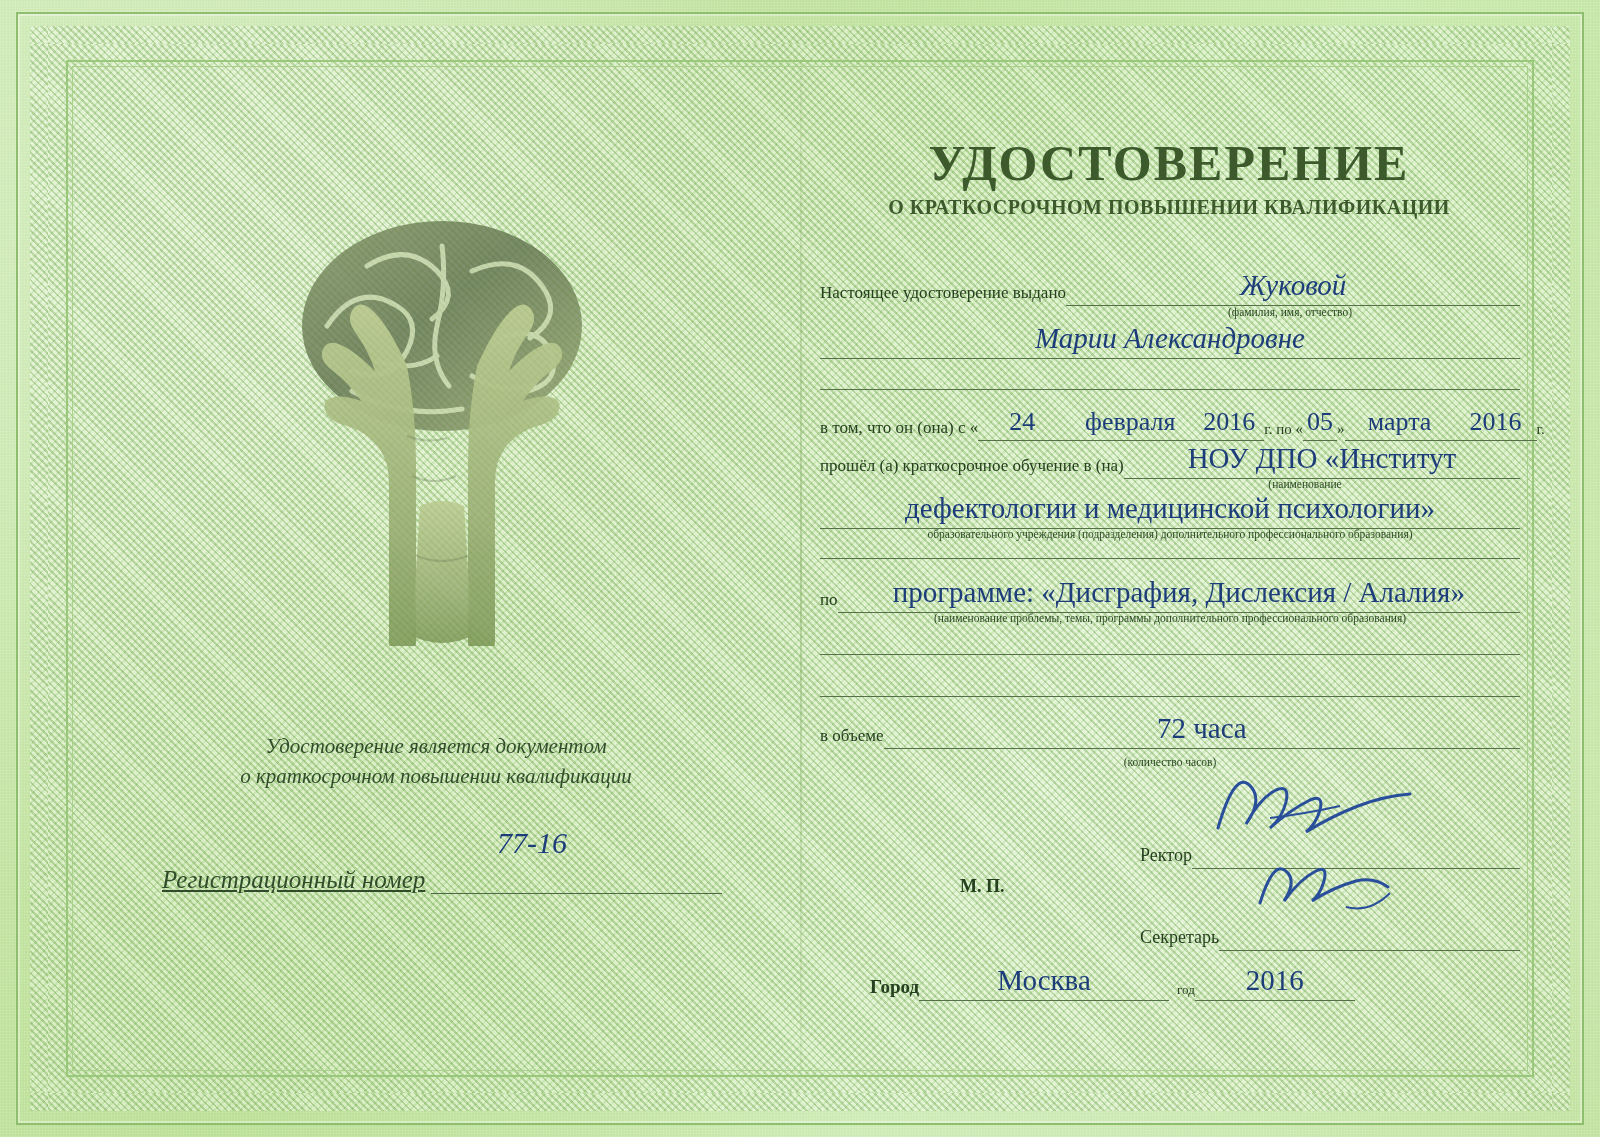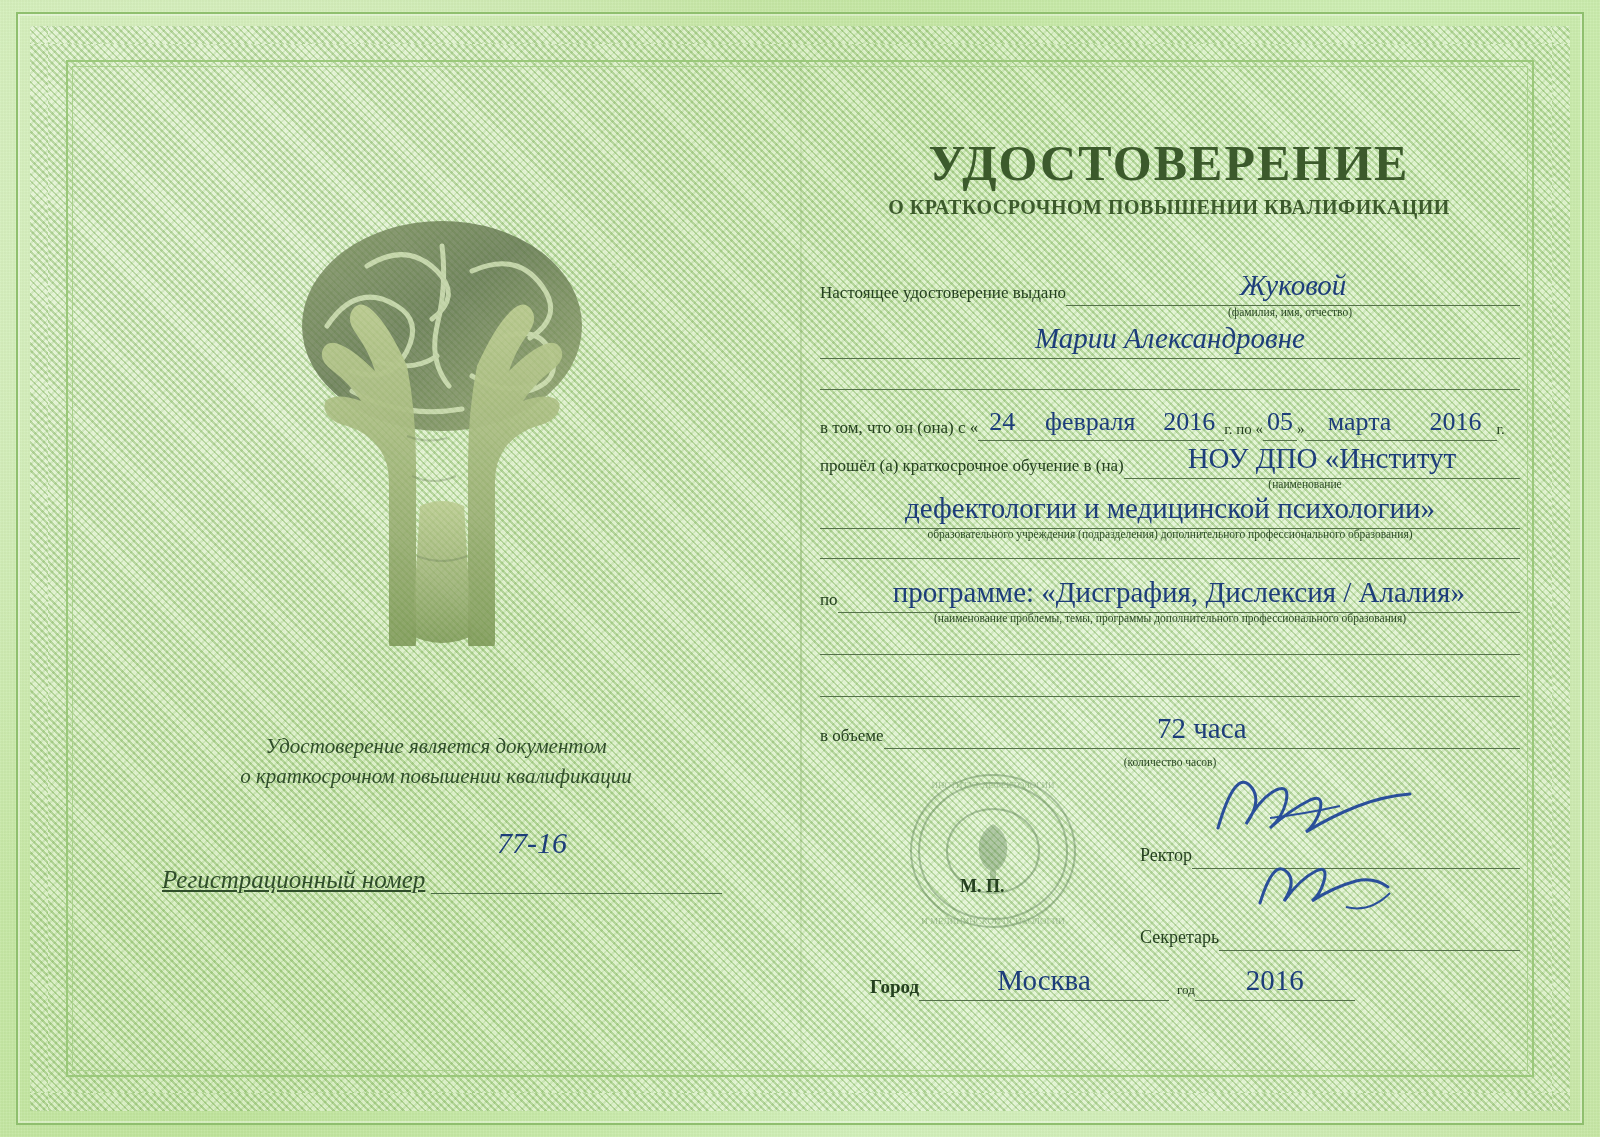--- a/index.html
+++ b/index.html
@@ -289,21 +289,21 @@
     <div class="row" style="left:10px; top:258px; width:700px;">
       <span class="fill">
         <span class="hand italic big">Марии Александровне</span>
       </span>
     </div>
 
     <div class="blankline" style="left:10px; top:323px; width:700px;"></div>
 
     <div class="row" style="left:10px; top:340px; width:700px;">
       <span class="lbl">в том, что он (она) с «</span>
-      <span class="fill short" style="width:48px;">
+      <span class="fill short" style="width:48px;padding-left:40px;">
         <span class="hand med">24</span>
       </span>
       <span class="fill short" style="width:128px;">
         <span class="hand med">февраля</span>
       </span>
       <span class="fill short" style="width:70px;">
         <span class="hand med">2016</span>
       </span>
       <span class="lbl" style="font-size:15px;">г. по «</span>
       <span class="fill short" style="width:34px;">
@@ -348,37 +348,20 @@
     <div class="blankline" style="left:10px; top:630px; width:700px;"></div>
 
     <div class="row" style="left:10px; top:648px; width:700px;">
       <span class="lbl">в объеме</span>
       <span class="fill">
         <span class="hand big">72 часа</span>
       </span>
     </div>
     <div class="caption" style="left:210px; top:690px; width:300px;">(количество часов)</div>
 
-    <div class="stamp">
-      <svg viewBox="0 0 190 170" width="190" height="170" aria-hidden="true">
-        <g fill="none" stroke="#5a7f52" stroke-width="2" opacity="0.8">
-          <ellipse cx="95" cy="85" rx="82" ry="76"></ellipse>
-          <ellipse cx="95" cy="85" rx="74" ry="68"></ellipse>
-          <ellipse cx="95" cy="85" rx="46" ry="42"></ellipse>
-        </g>
-        <g fill="#5a7f52" opacity="0.7">
-          <path d="M95 58 q16 10 14 28 q-2 16 -14 20 q-12 -4 -14 -20 q-2 -18 14 -28z"></path>
-          <rect x="92" y="104" width="6" height="18" rx="2"></rect>
-        </g>
-        <g fill="#5a7f52" opacity="0.75" font-family="Liberation Serif, serif" font-size="9">
-          <text x="95" y="22" text-anchor="middle">ИНСТИТУТ ДЕФЕКТОЛОГИИ</text>
-          <text x="95" y="158" text-anchor="middle">И МЕДИЦИНСКОЙ ПСИХОЛОГИИ</text>
-        </g>
-      </svg>
-    </div>
     <div class="mp">М. П.</div>
 
     <div class="sig" style="left:400px; top:690px;">
       <svg viewBox="0 0 260 90" width="260" height="90" aria-hidden="true">
         <path d="M8 72 q18 -62 34 -40 q10 14 -6 36 q14 -26 30 -34 q14 -6 10 12 q-4 16 -16 26 q20 -18 40 -28 q14 -6 10 10 q-4 14 -14 22 q26 -16 52 -26 q26 -10 52 -12" fill="none" stroke="#2a4f9a" stroke-width="3" stroke-linecap="round"></path>
         <path d="M60 62 q34 -4 70 -12" fill="none" stroke="#2a4f9a" stroke-width="2"></path>
       </svg>
     </div>
     <div class="row" style="left:330px; top:768px; width:380px;">
       <span class="lbl" style="font-size:18px;">Ректор</span>

